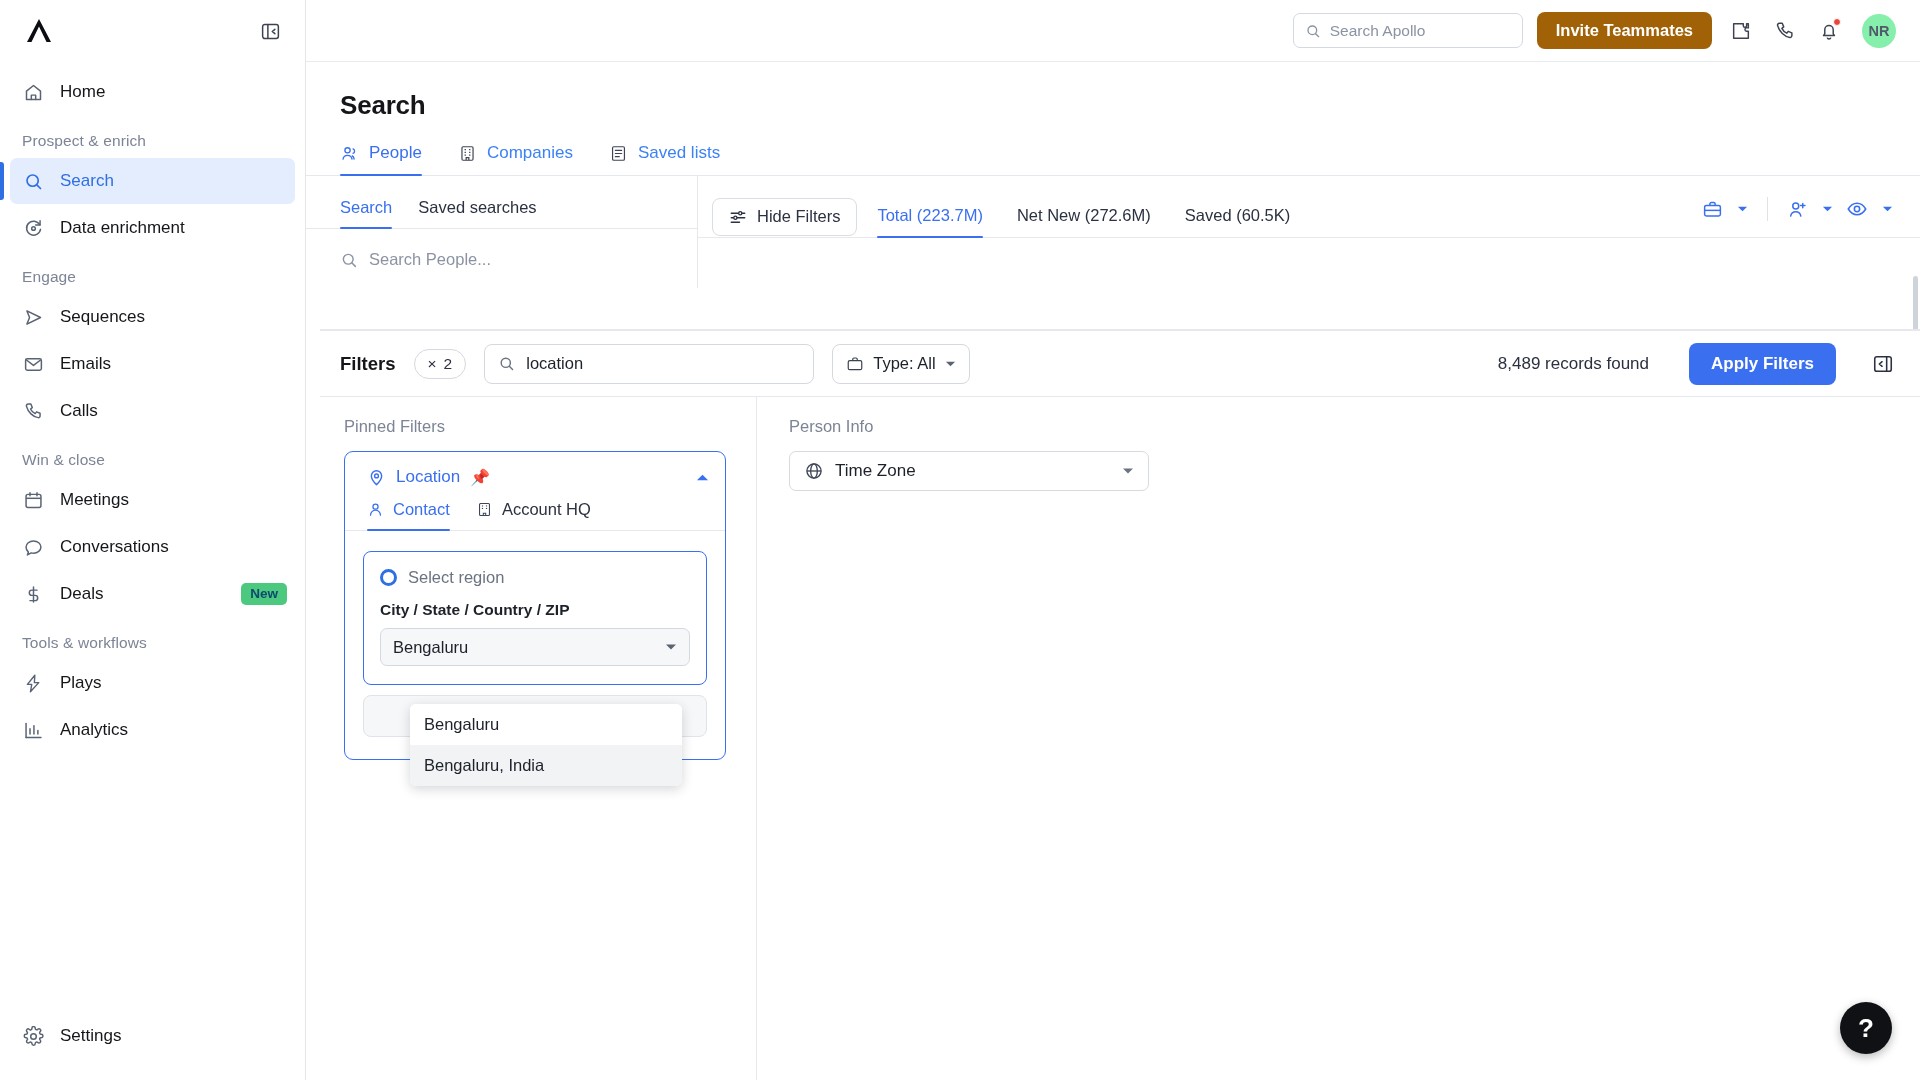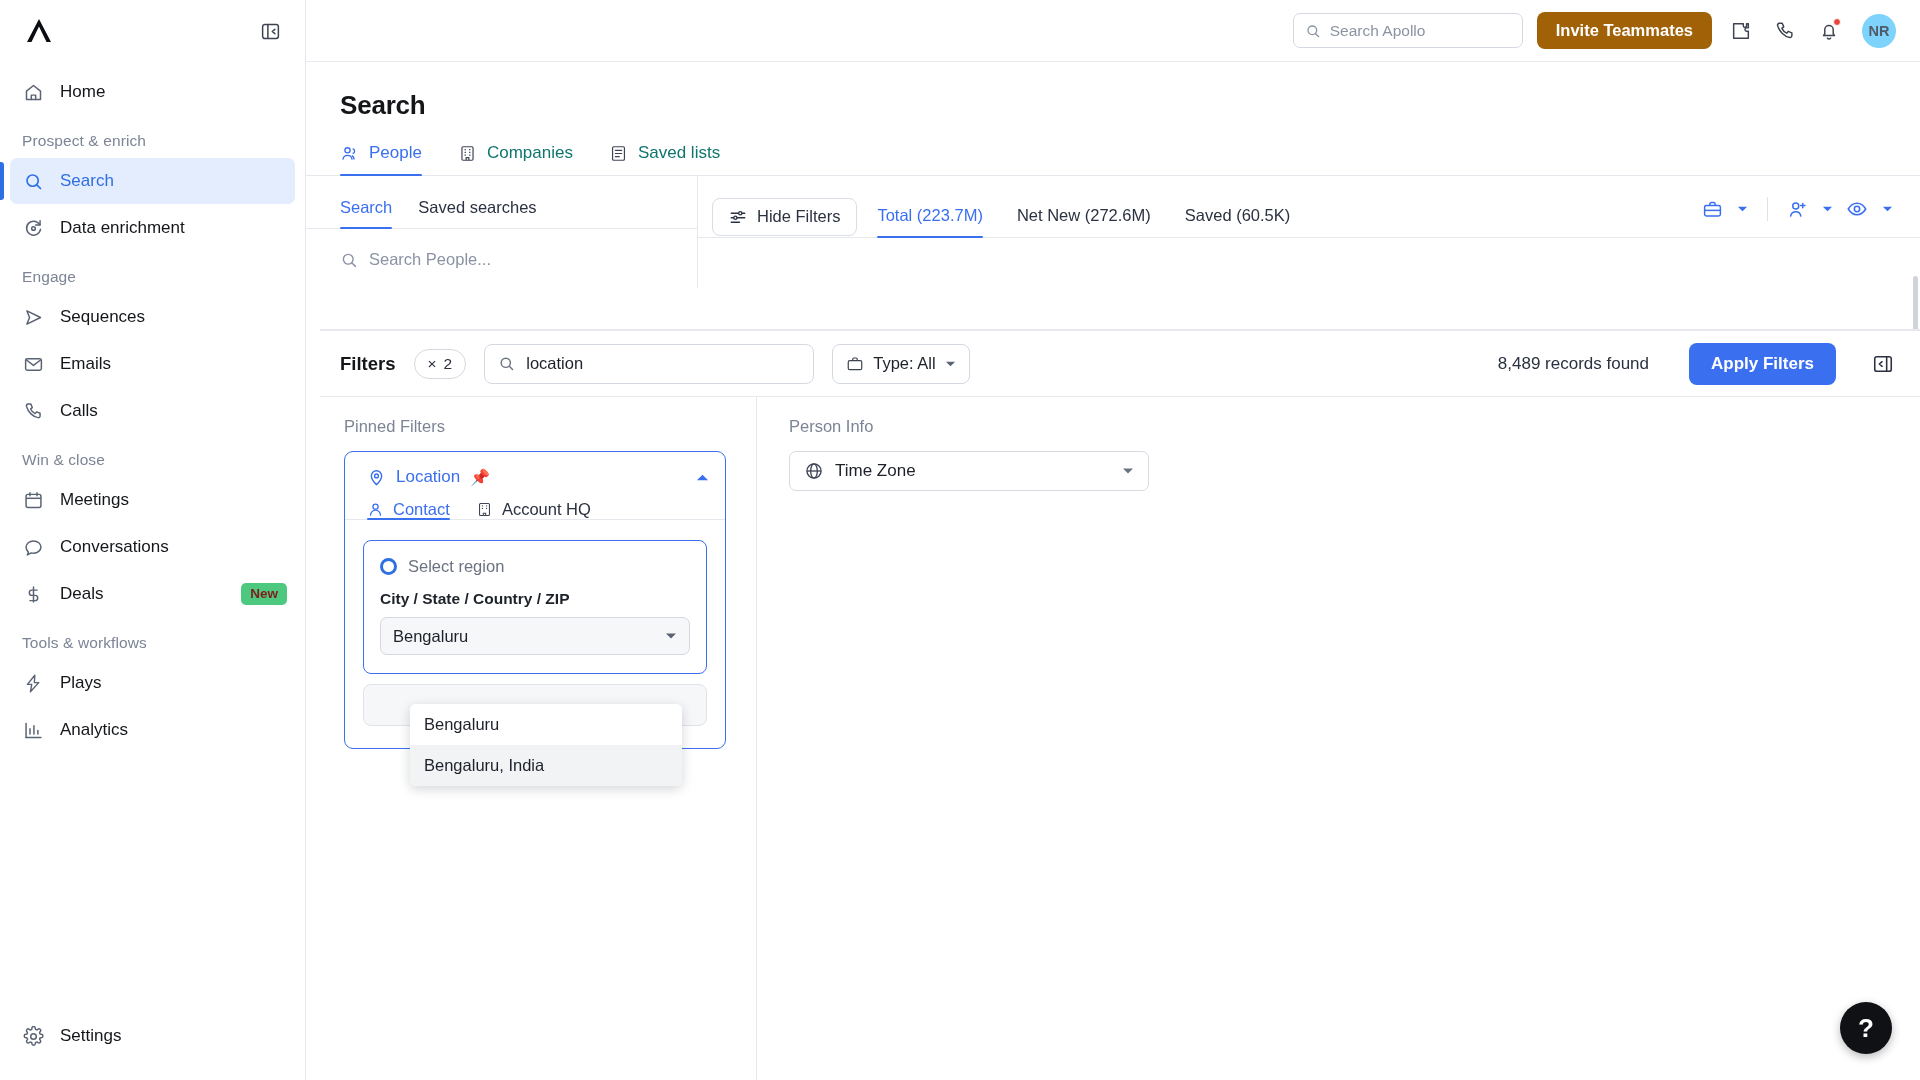--- a/index.html
+++ b/index.html
@@ -38,21 +38,21 @@
     color: #14161a; font-size: 17px; font-weight: 500;
   }
   .sb-item .ico { width: 22px; height: 22px; flex:0 0 22px; display:flex; align-items:center; justify-content:center; color:#5a6374;}
   .sb-item.active { background: #e4edfd; color: #2f6fe4; }
   .sb-item.active .ico { color: #2f6fe4; }
   .sb-item.active::before {
     content:""; position:absolute; left:-10px; top:4px; bottom:4px;
     width: 4px; border-radius: 0 3px 3px 0; background:#2f6fe4;
   }
   .badge-new {
-    position:absolute; right: 8px; background:#4cc87f; color:#7f1d1d;
+    position:absolute; right: 8px; background:#4cc87f; color:#0c4a6e;
     font-size: 13.5px; font-weight:600; padding: 3px 9px; border-radius: 5px;
     line-height: 1.2;
   }
   .sb-settings {
     position: absolute; bottom: 20px; left: 0; right: 0;
   }
 
   
   .main { flex: 1 1 auto; height: 1080px; position: relative; background:#fff; overflow:hidden;}
   .topbar {
@@ -71,31 +71,31 @@
   }
   .searchbox input::placeholder { color:#8b93a3; }
   .invite-btn {
     background:#a16207; color:#fff; border:none; border-radius: 8px;
     height: 37px; padding: 0 19px; font-size: 16.5px; font-weight: 700;
     cursor:pointer; font-family:"Liberation Sans", sans-serif;
   }
   .icon-btn { width: 30px; height:30px; display:flex; align-items:center; justify-content:center; cursor:pointer; color:#3c4250; position:relative;}
   .bell-dot { position:absolute; top:2px; right:3px; width:8px; height:8px; border-radius:50%; background:#e8453c; border:1.5px solid #fff;}
   .avatar {
-    width: 34px; height:34px; border-radius:50%; background:#7dd3fc; color:#51596a;
+    width: 34px; height:34px; border-radius:50%; background:#86efac; color:#51596a;
     display:flex; align-items:center; justify-content:center; font-size: 14.5px; font-weight:600;
     cursor:pointer; margin-left: 4px;
   }
 
   .page-title { font-size: 26px; font-weight: 700; color:#14161a; padding: 28px 0 0 34px; letter-spacing:-.2px;}
 
   .page-tabs { display:flex; gap: 36px; padding: 22px 0 0 34px; border-bottom:1px solid #e6e8ee; }
   .ptab {
     display:flex; align-items:center; gap:10px; padding-bottom: 12px;
-    font-size: 17px; color:#0f766e; cursor:pointer; position:relative; font-weight:500;
+    font-size: 17px; color:#3b82f6; cursor:pointer; position:relative; font-weight:500;
   }
   .ptab .ico { color:#3d4455; display:flex; }
   .ptab.active { color:#3a6ff0; }
   .ptab.active .ico { color:#3a6ff0; }
   .ptab.active::after {
     content:""; position:absolute; left:0; right:0; bottom:-1px; height:2.5px; background:#3a6ff0; border-radius:2px;
   }
 
   
   .subrow { display:flex; }
@@ -171,21 +171,21 @@
     border: 1.6px solid #3a6ff0; border-radius: 9px; width: 382px; background:#fff;
     position: relative;
   }
   .loc-head {
     display:flex; align-items:center; gap:10px; padding: 15px 16px 13px 22px;
     color:#3a6ff0; font-size:17px; font-weight:500;
   }
   .pin { font-size: 16px; }
   .loc-caret { margin-left:auto; color:#3a6ff0; cursor:pointer; display:flex;}
   .loc-tabs { display:flex; gap: 26px; padding: 0 0 0 22px; border-bottom:1px solid #e6e8ee; }
-  .loc-tab { display:flex; align-items:center; gap:9px; font-size:16.5px; color:#2b3140; cursor:pointer; position:relative;}
+  .loc-tab { display:flex; align-items:center; gap:9px; font-size:16.5px; color:#2b3140; padding-bottom:11px; cursor:pointer; position:relative;}
   .loc-tab.active{color:#3a6ff0;}
   .loc-tab.active .ico{color:#3a6ff0;}
   .loc-tab .ico{color:#3d4455;display:flex;}
   .loc-tab.active::after{content:"";position:absolute;left:0;right:0;bottom:-1px;height:2.5px;background:#3a6ff0;border-radius:2px;}
 
   .loc-body { padding: 20px 18px 22px 18px; }
   .region-box {
     border:1.4px solid #3a6ff0; border-radius:8px; padding: 16px 16px 18px 16px; background:#fff;
   }
   .radio-row { display:flex; align-items:center; gap:11px; margin-bottom: 14px;}

